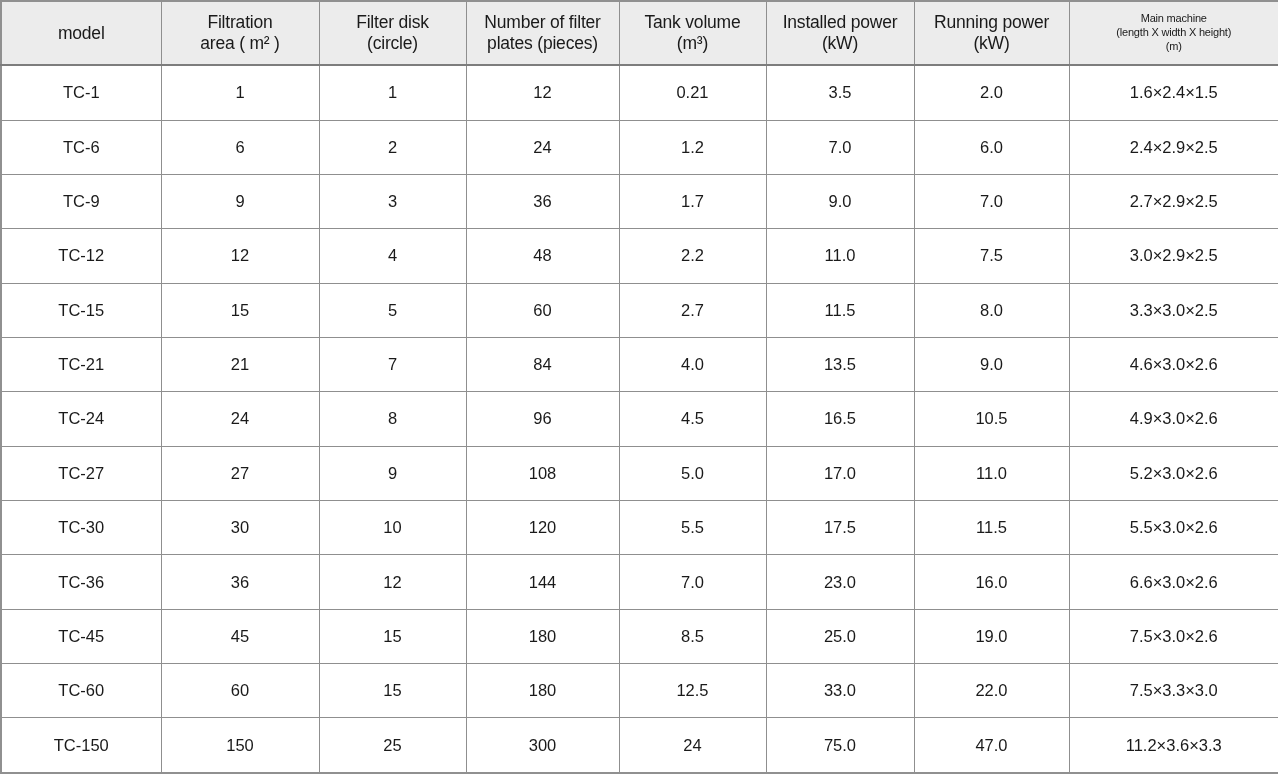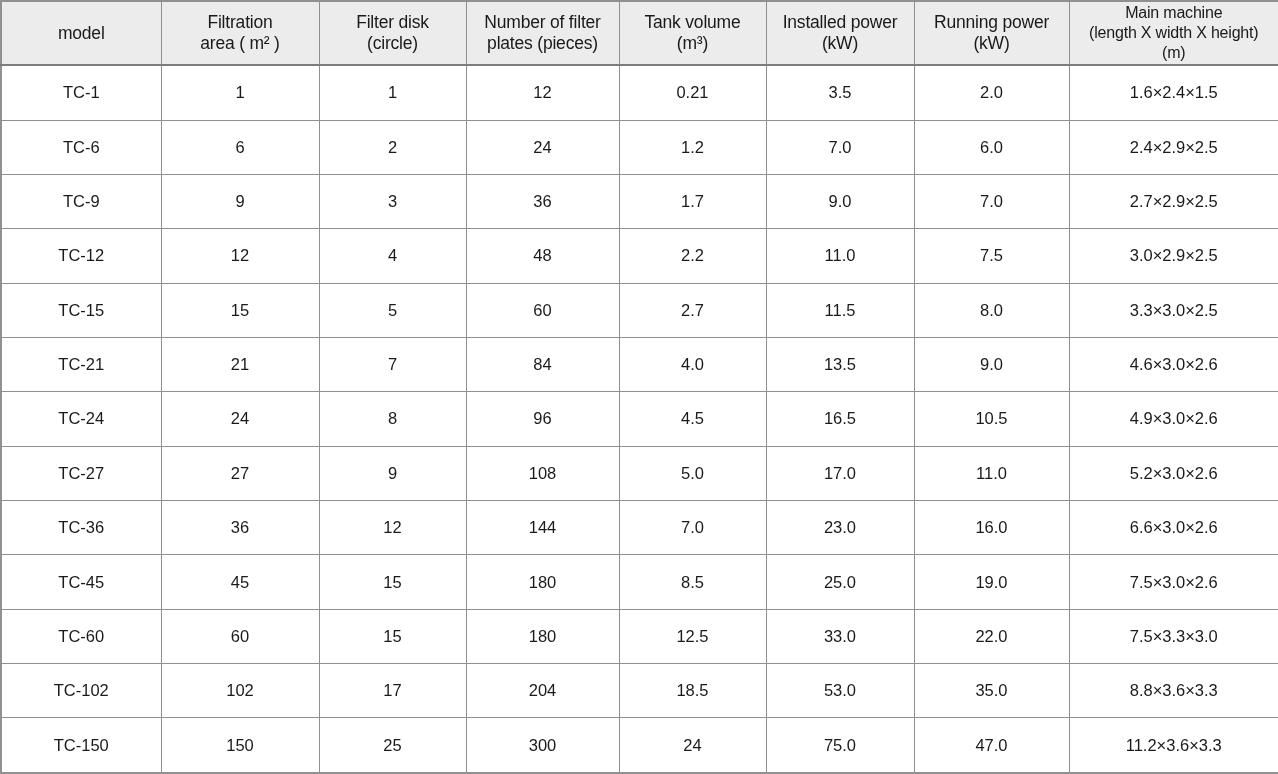--- a/index.html
+++ b/index.html
@@ -35,21 +35,21 @@
     background: #ececec;
     height: 62px;
     font-weight: 400;
     font-size: 17.5px;
     letter-spacing: -0.2px;
     line-height: 1.18;
     border-bottom: 2px solid #7d7d7d;
   }
   .spec-table thead th span { display: block; }
   .spec-table thead th.small-header {
-    font-size: 16px;
+    font-size: 11px;
     line-height: 1.25;
   }
   .spec-table tbody td {
     height: 40px;
     font-size: 16.5px;
     background: #ffffff;
   }
 </style>
 </head>
 <body>
@@ -176,20 +176,30 @@
         <td>TC-27</td>
         <td>27</td>
         <td>9</td>
         <td>108</td>
         <td>5.0</td>
         <td>17.0</td>
         <td>11.0</td>
         <td>5.2×3.0×2.6</td>
       </tr>
       <tr>
+        <td>TC-30</td>
+        <td>30</td>
+        <td>10</td>
+        <td>120</td>
+        <td>5.5</td>
+        <td>17.5</td>
+        <td>11.5</td>
+        <td>5.5×3.0×2.6</td>
+      </tr>
+      <tr>
         <td>TC-36</td>
         <td>36</td>
         <td>12</td>
         <td>144</td>
         <td>7.0</td>
         <td>23.0</td>
         <td>16.0</td>
         <td>6.6×3.0×2.6</td>
       </tr>
       <tr>
@@ -206,30 +216,20 @@
         <td>TC-60</td>
         <td>60</td>
         <td>15</td>
         <td>180</td>
         <td>12.5</td>
         <td>33.0</td>
         <td>22.0</td>
         <td>7.5×3.3×3.0</td>
       </tr>
       <tr>
-        <td>TC-102</td>
-        <td>102</td>
-        <td>17</td>
-        <td>204</td>
-        <td>18.5</td>
-        <td>53.0</td>
-        <td>35.0</td>
-        <td>8.8×3.6×3.3</td>
-      </tr>
-      <tr>
         <td>TC-150</td>
         <td>150</td>
         <td>25</td>
         <td>300</td>
         <td>24</td>
         <td>75.0</td>
         <td>47.0</td>
         <td>11.2×3.6×3.3</td>
       </tr>
     </tbody>

